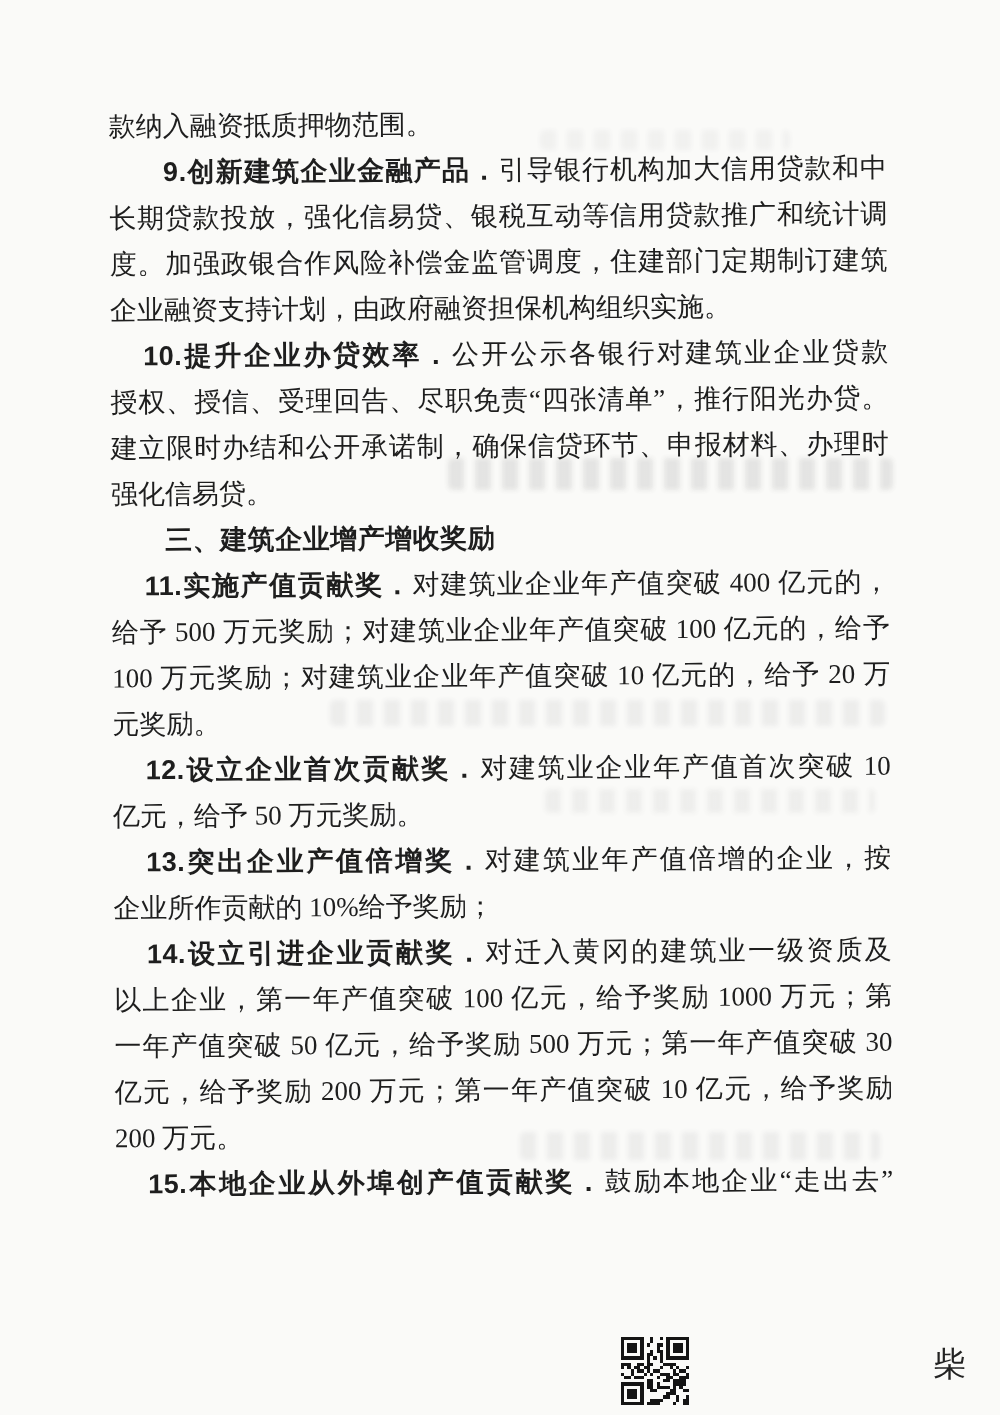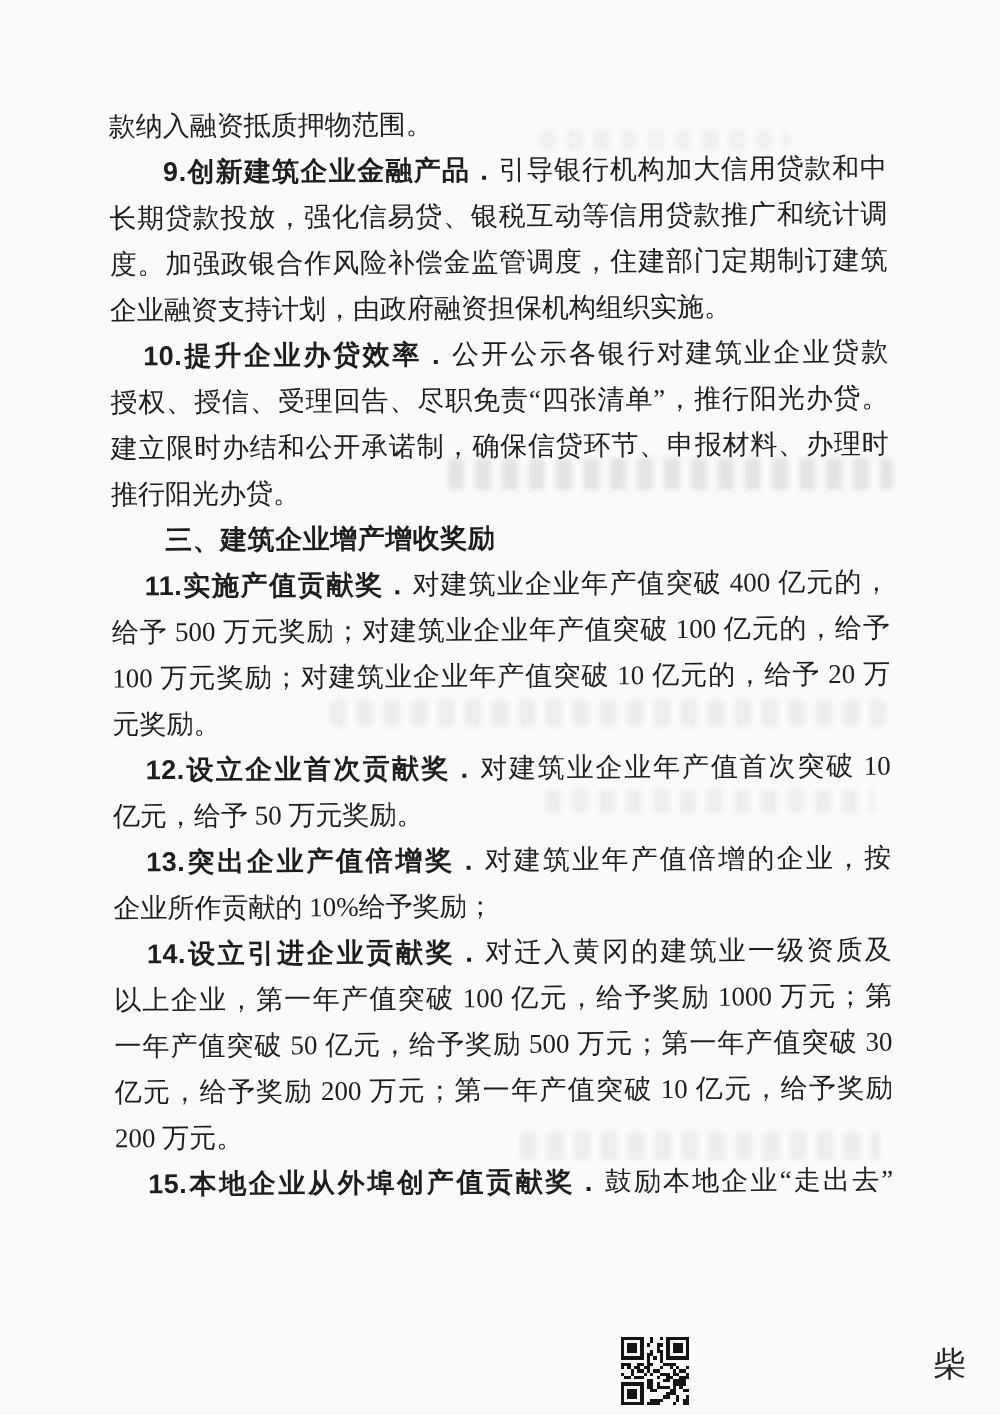--- a/index.html
+++ b/index.html
@@ -72,21 +72,21 @@
 
   <div class="text-block">
       <div class="line"><span>款纳入融资抵质押物范围。</span></div>
       <div class="line just ind1"><b>9.创新建筑企业金融产品．</b><span>引导银行机构加大信用贷款和中</span></div>
       <div class="line just"><span>长期贷款投放，强化信易贷、银税互动等信用贷款推广和统计调</span></div>
       <div class="line just"><span>度。加强政银合作风险补偿金监管调度，住建部门定期制订建筑</span></div>
       <div class="line"><span>企业融资支持计划，由政府融资担保机构组织实施。</span></div>
       <div class="line just ind2"><b>10.提升企业办贷效率．</b><span>公开公示各银行对建筑业企业贷款</span></div>
       <div class="line just"><span>授权、授信、受理回告、尽职免责“四张清单”，推行阳光办贷。</span></div>
       <div class="line just"><span>建立限时办结和公开承诺制，确保信贷环节、申报材料、办理时</span></div>
-      <div class="line"><span>推行阳光办贷。</span></div>
+      <div class="line"><span>强化信易贷。</span></div>
       <div class="line ind1"><b>三、建筑企业增产增收奖励</b></div>
       <div class="line just ind2"><b>11.实施产值贡献奖．</b><span>对建筑业企业年产值突破 400 亿元的，</span></div>
       <div class="line just"><span>给予 500 万元奖励；对建筑业企业年产值突破 100 亿元的，给予</span></div>
       <div class="line just"><span>100 万元奖励；对建筑业企业年产值突破 10 亿元的，给予 20 万</span></div>
       <div class="line"><span>元奖励。</span></div>
       <div class="line just ind2"><b>12.设立企业首次贡献奖．</b><span>对建筑业企业年产值首次突破 10</span></div>
       <div class="line"><span>亿元，给予 50 万元奖励。</span></div>
       <div class="line just ind2"><b>13.突出企业产值倍增奖．</b><span>对建筑业年产值倍增的企业，按</span></div>
       <div class="line"><span>企业所作贡献的 10%给予奖励；</span></div>
       <div class="line just ind2"><b>14.设立引进企业贡献奖．</b><span>对迁入黄冈的建筑业一级资质及</span></div>

